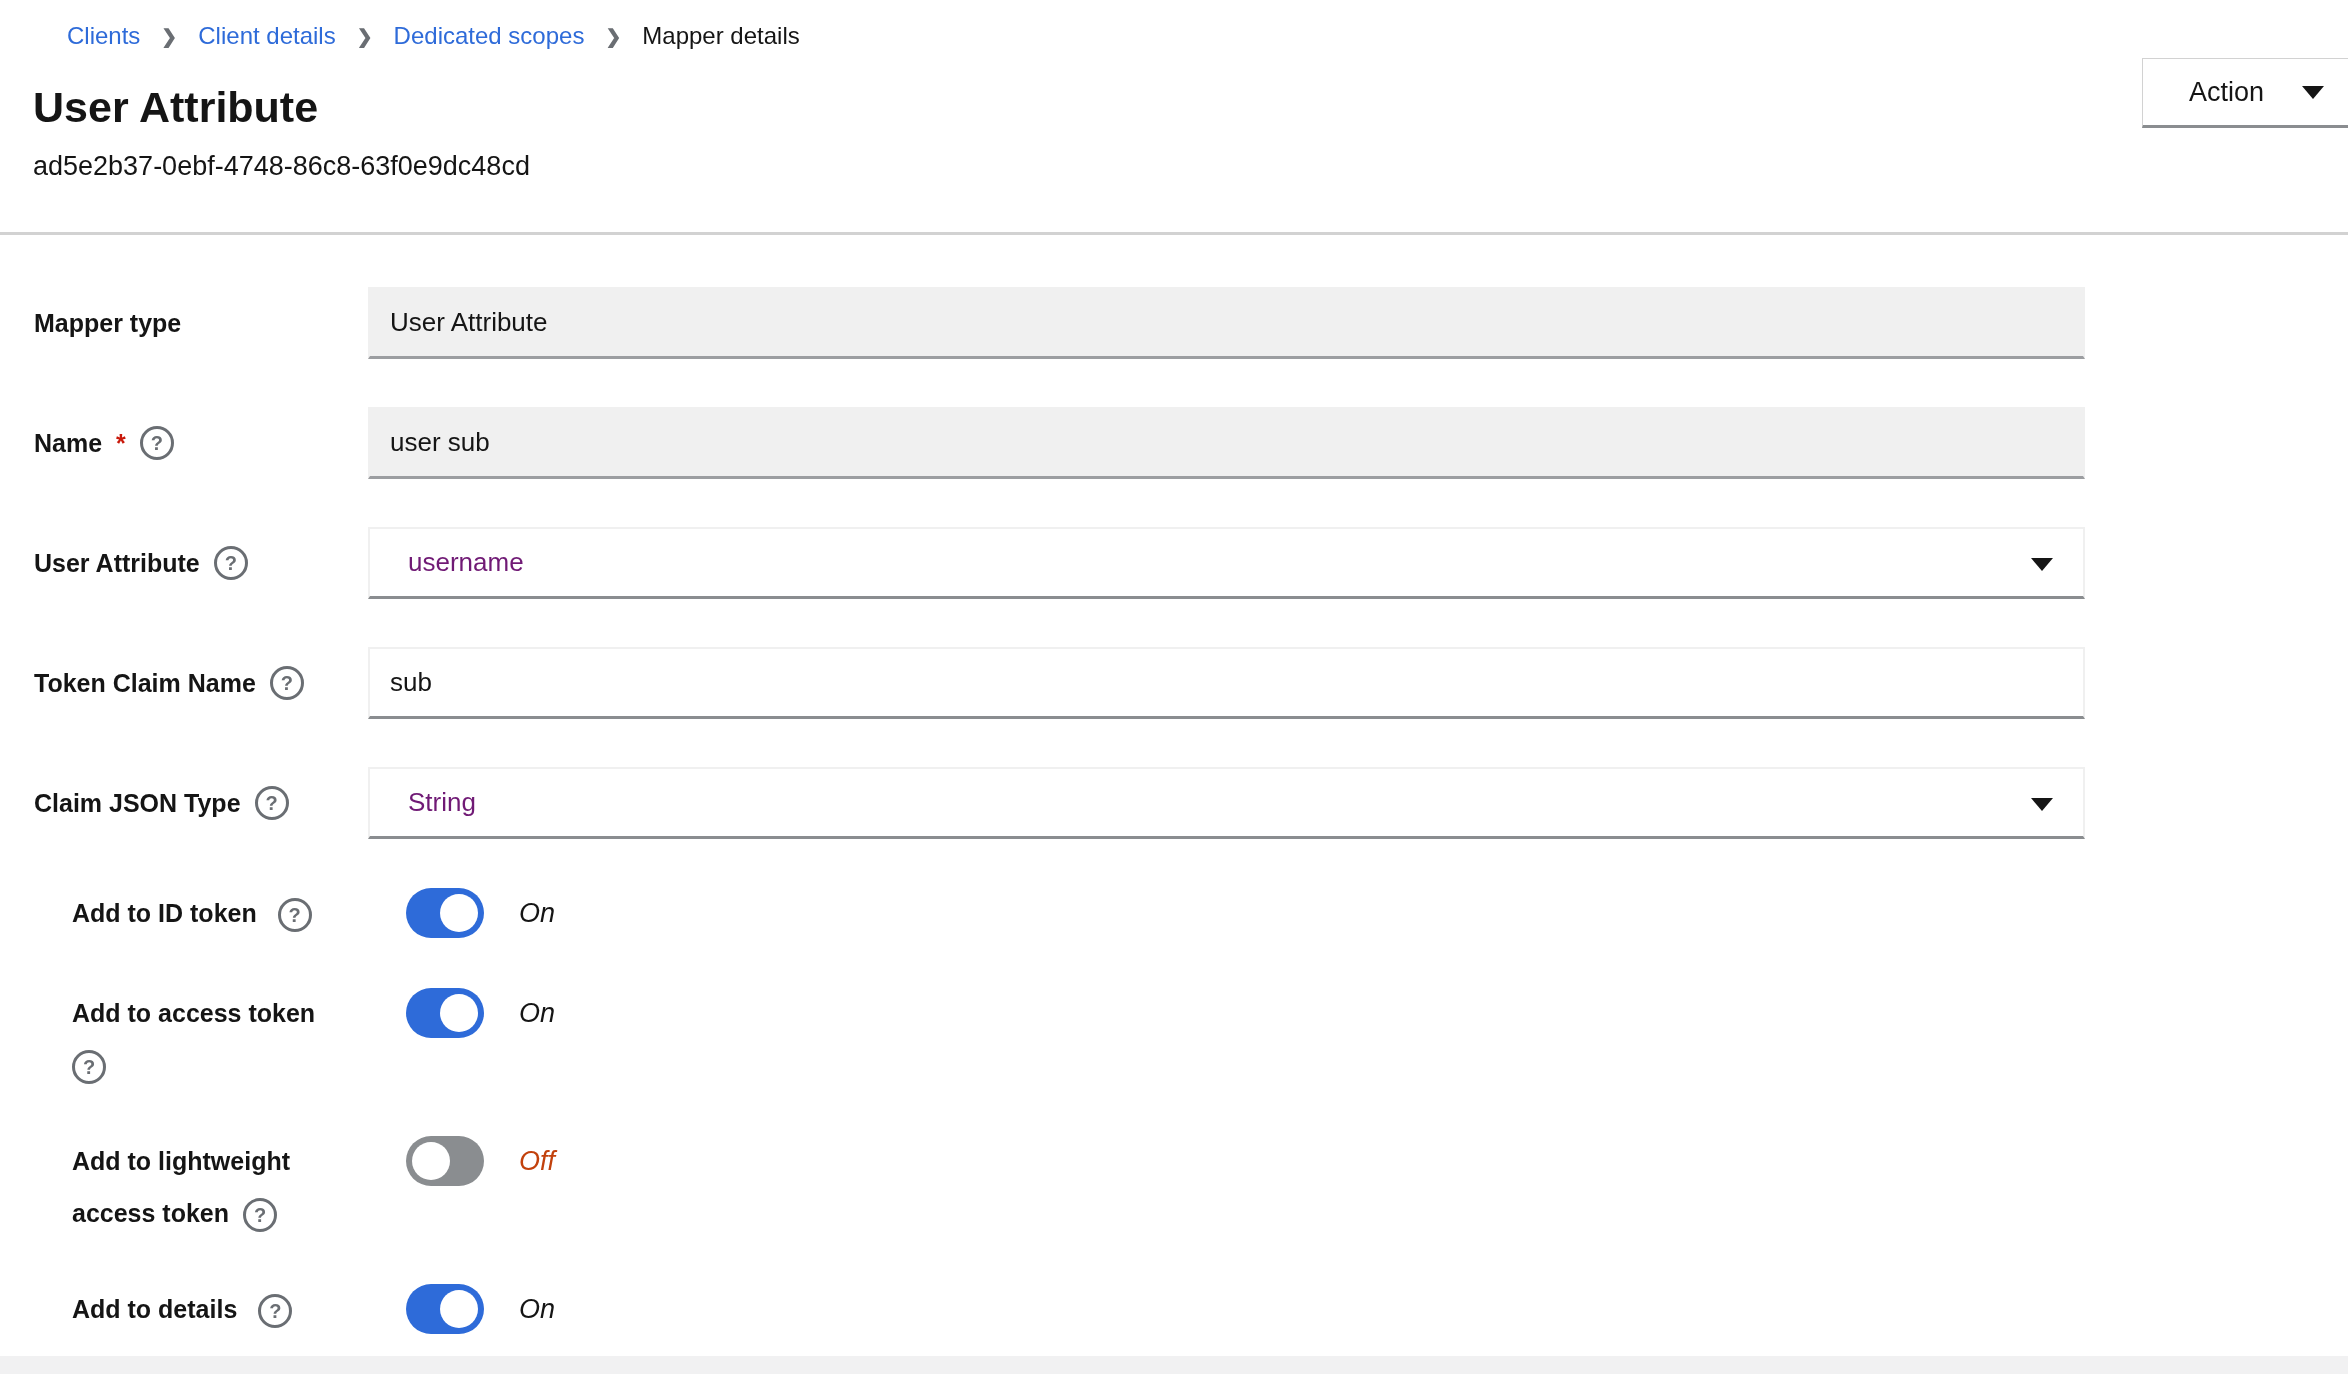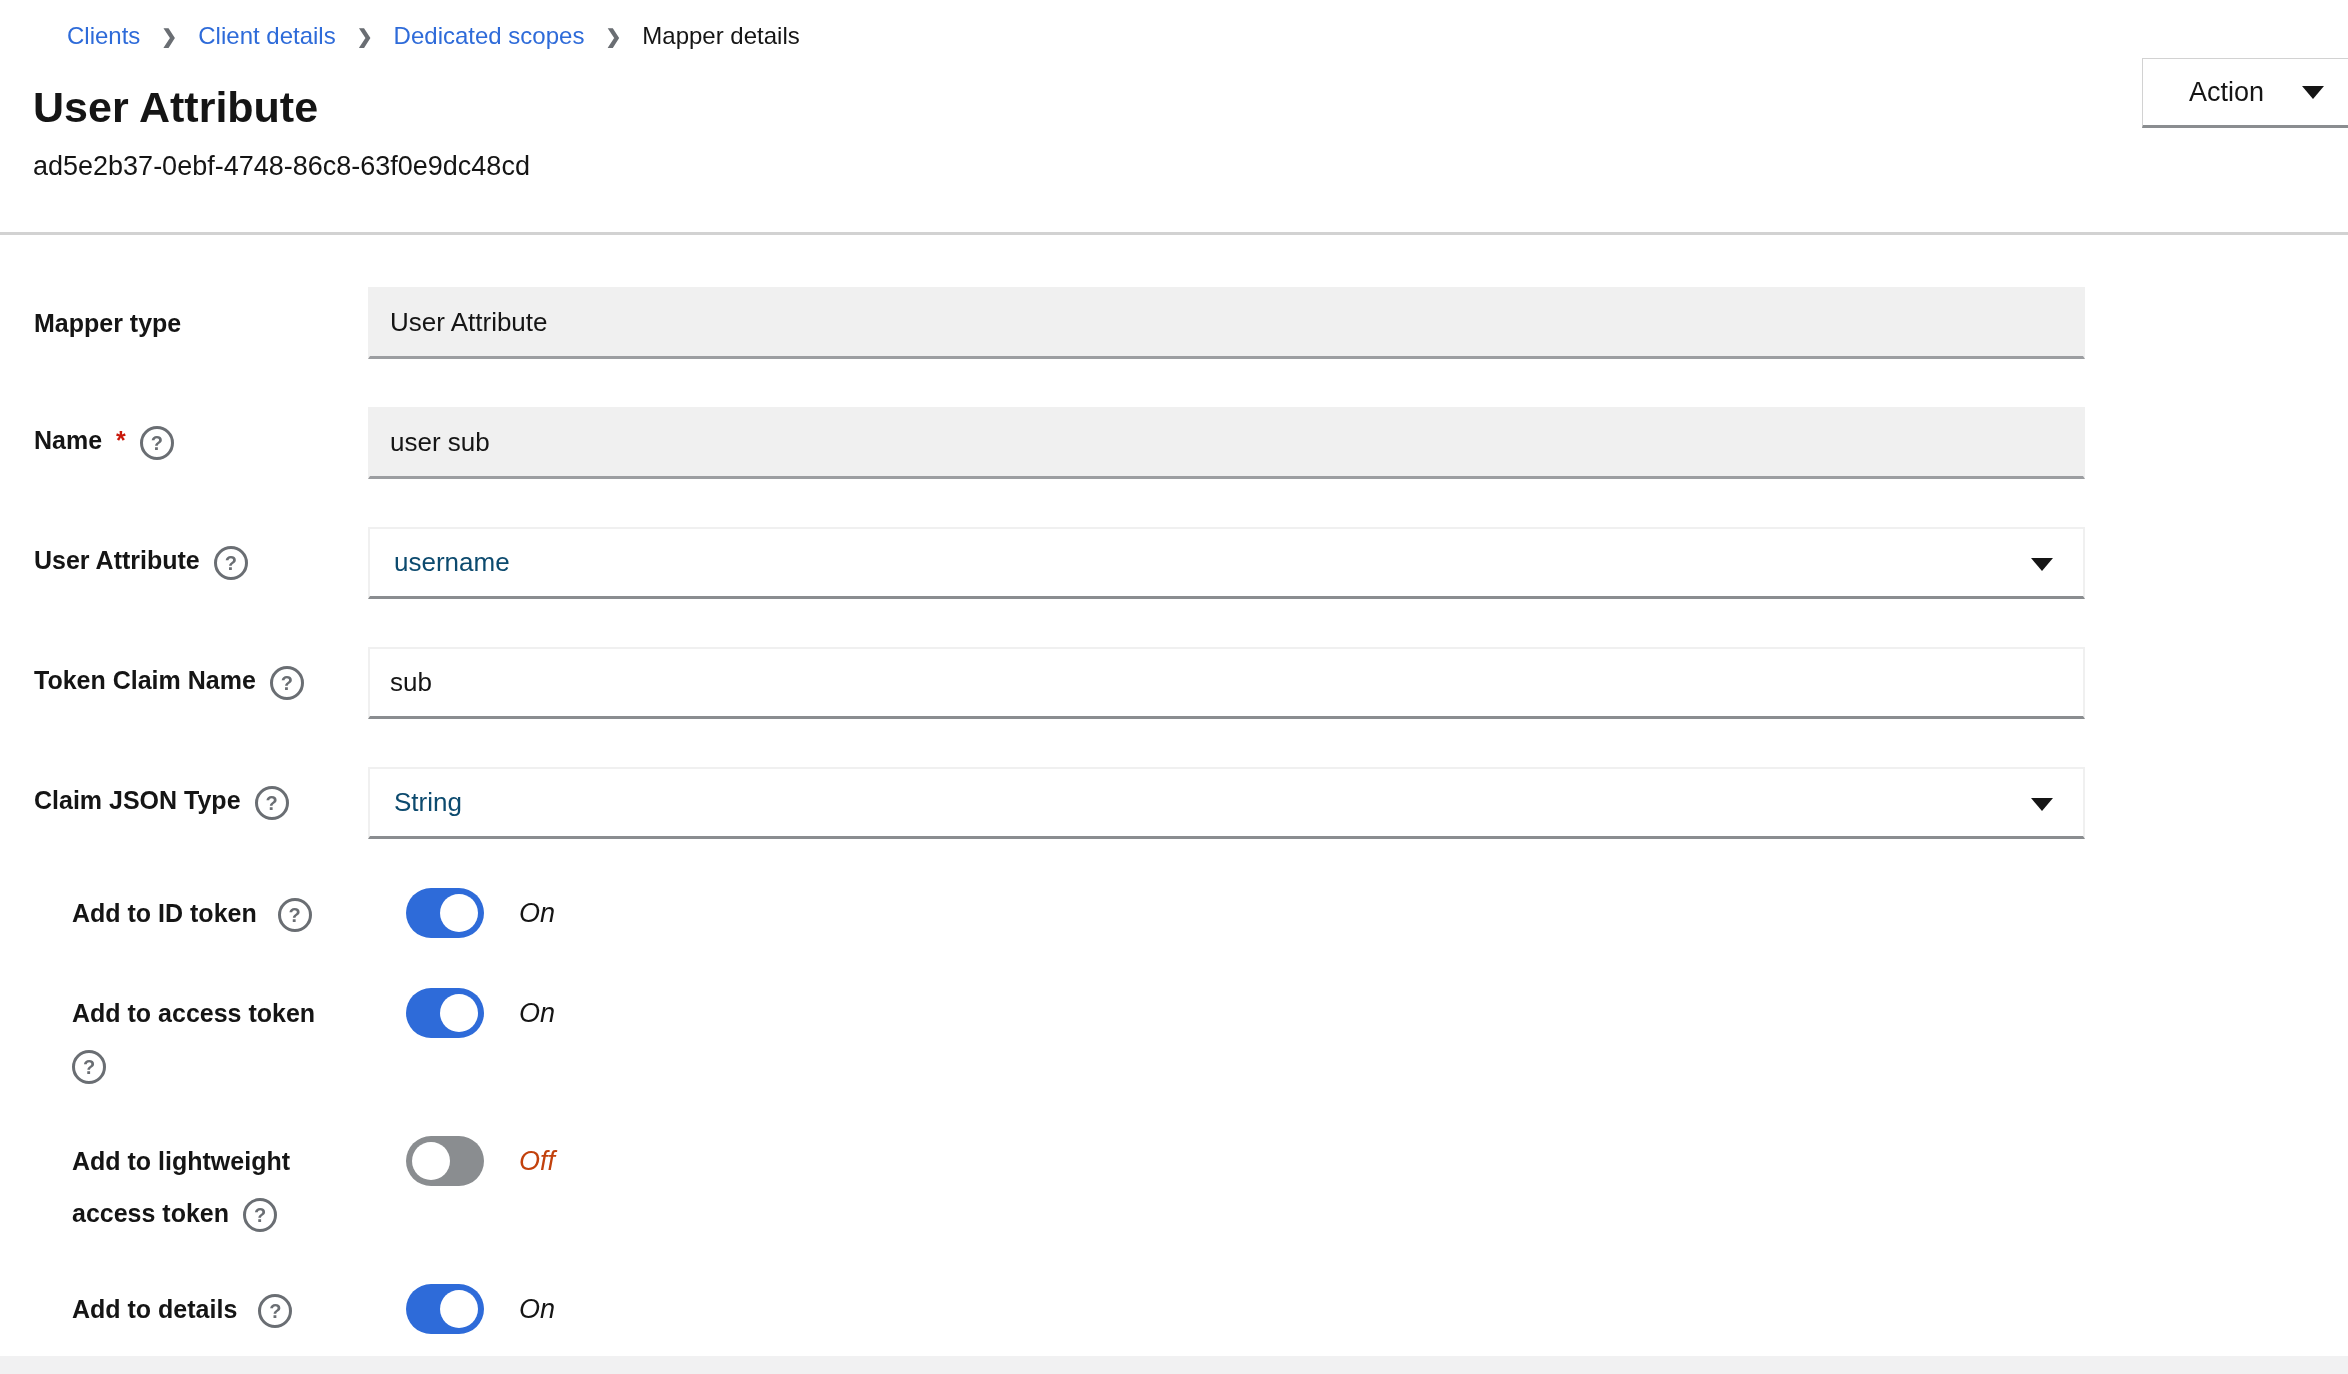--- a/index.html
+++ b/index.html
@@ -51,21 +51,21 @@
   }
 
   .divider { height: 3px; background: #d2d2d2; margin-top: 50px; }
 
   
   .form { padding: 52px 34px 0 34px; }
 
   .form-row { display: flex; align-items: center; margin-bottom: 48px; }
   .row-label {
     flex: 0 0 334px;
-    display: flex; gap: 14px;
+    display: flex; align-items: center; gap: 14px;
     font-size: 25px; font-weight: 700;
     padding-right: 28px;
   }
   .row-control { flex: 0 0 1717px; max-width: 1717px; position: relative; }
 
   .pf-input {
     width: 100%; height: 72px;
     border: 2px solid #f0f0f0;
     border-bottom: 3px solid #8a8d90;
     background: #ffffff;
@@ -75,22 +75,22 @@
     outline: none;
   }
   .pf-input.disabled { background: #f0f0f0; border-color: #f0f0f0; border-bottom-color: #9c9ea1; }
 
   .pf-select {
     width: 100%; height: 72px;
     border: 2px solid #f0f0f0;
     border-bottom: 3px solid #8a8d90;
     background: #ffffff;
     display: flex; align-items: center;
-    padding: 0 24px;
-    font-size: 26px; color: #0c4a6e;
+    padding: 0 38px;
+    font-size: 26px; color: #701a75;
     position: relative; cursor: pointer;
   }
   .pf-select .caret-down { position: absolute; right: 30px; top: 50%; margin-top: -5px; }
 
   .help-icon {
     display: inline-flex; align-items: center; justify-content: center;
     width: 34px; height: 34px; flex: 0 0 auto;
     border: 3.5px solid #6a6e73; border-radius: 50%;
     color: #6a6e73; font-size: 20px; font-weight: 700;
     cursor: pointer; line-height: 1;

